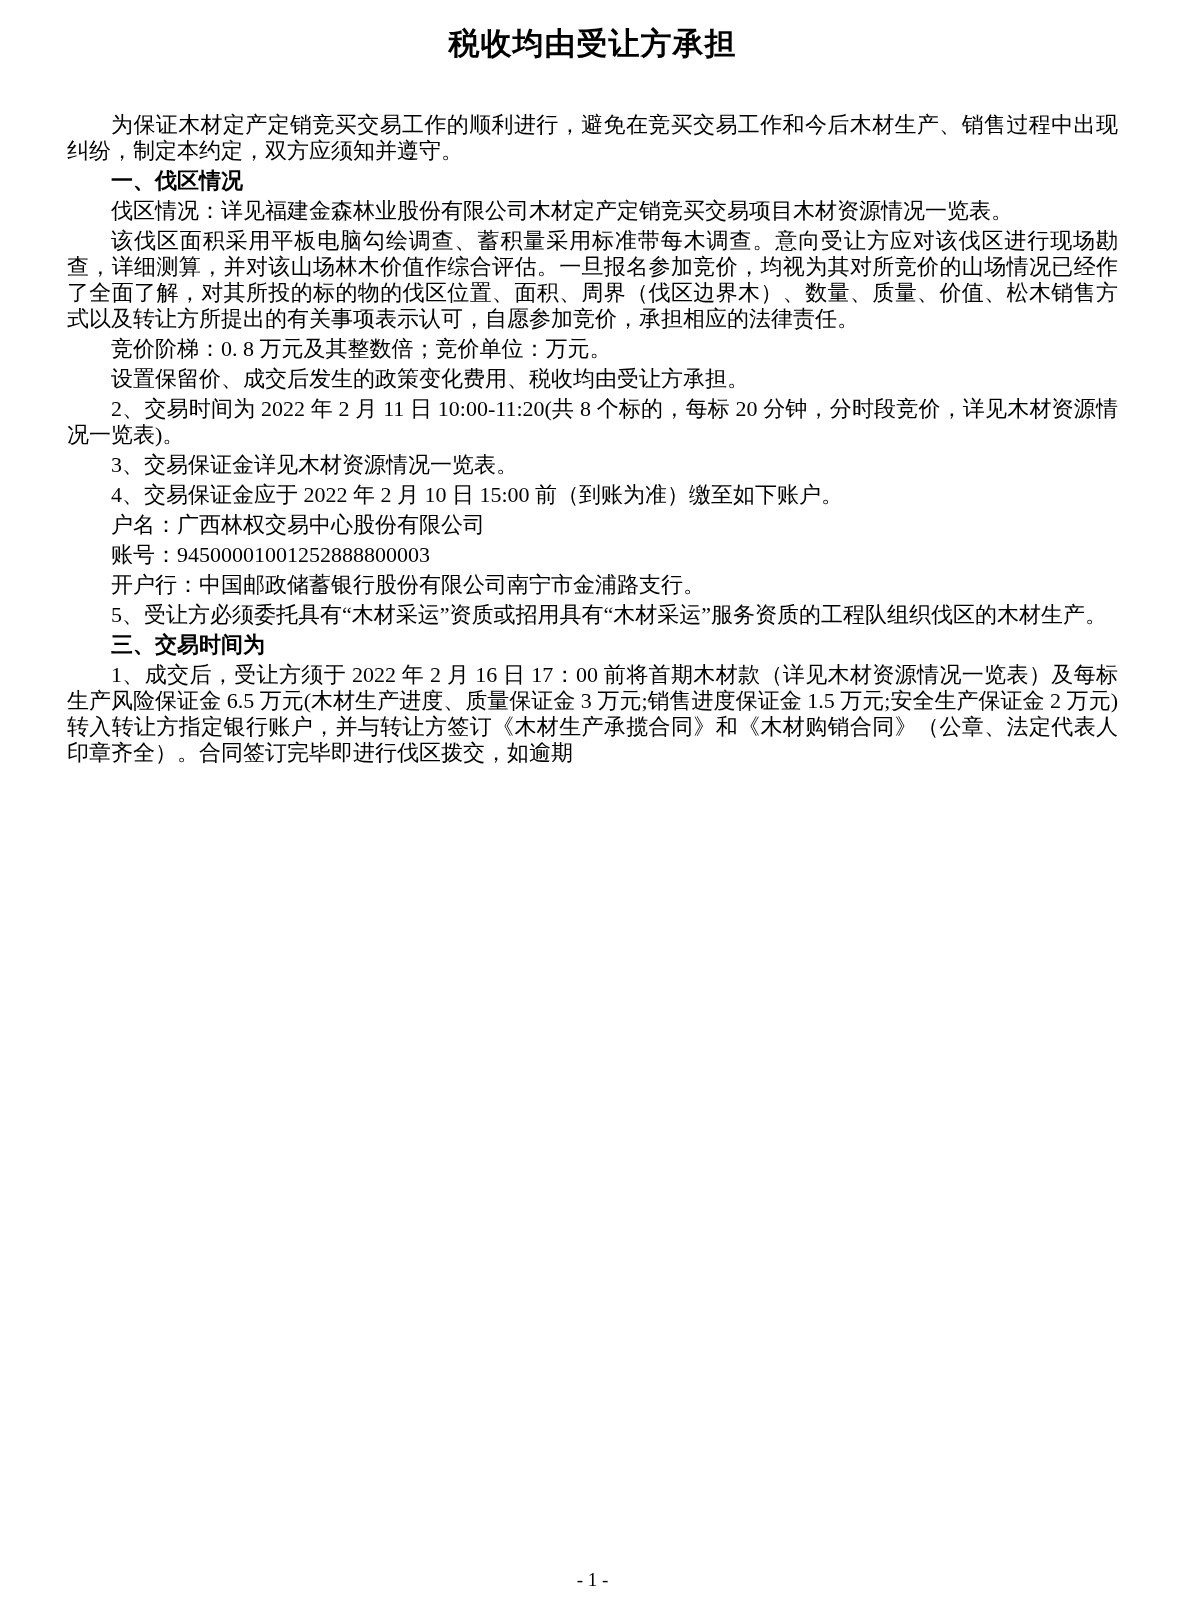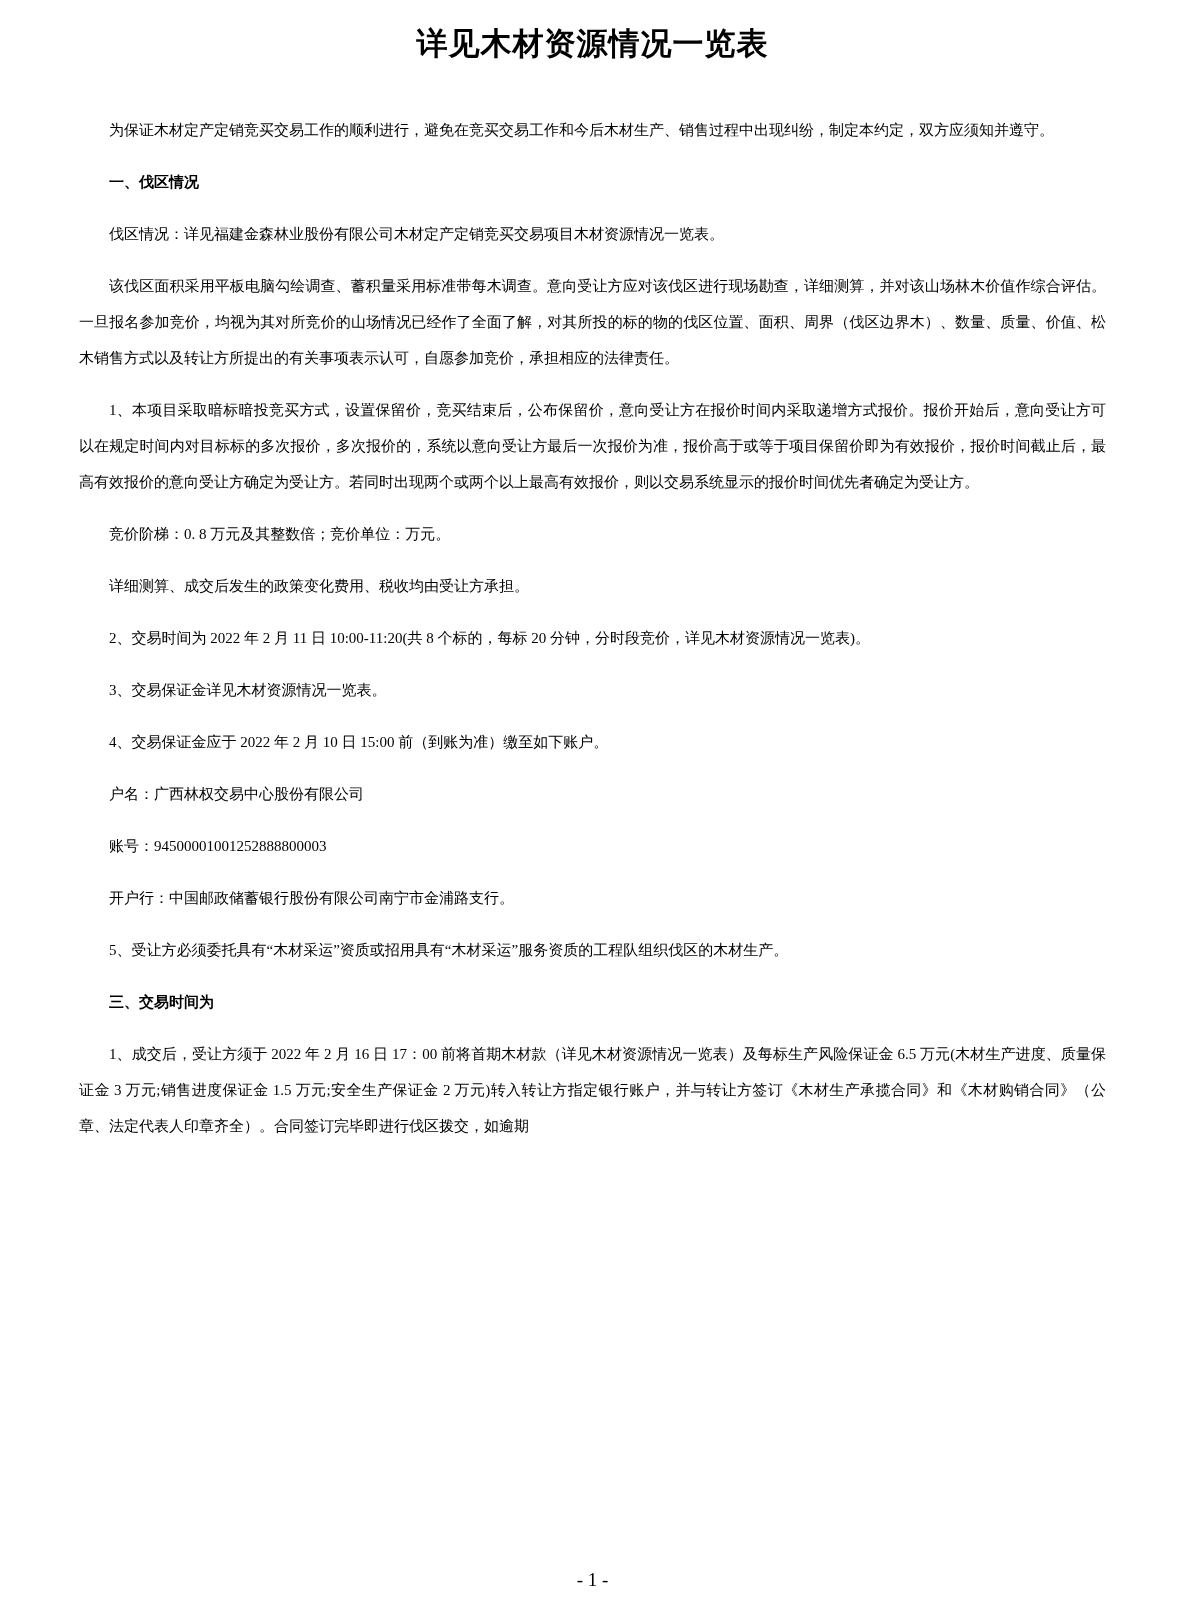--- a/index.html
+++ b/index.html
@@ -21,25 +21,25 @@
   }
   .doc-title {
     text-align: center;
     font-size: 31px;
     font-weight: bold;
     line-height: 44px;
     margin: 0 0 46px 0;
     letter-spacing: 1px;
   }
   .block {
-    font-size: 15px;
-    line-height: 36px;
+    font-size: 22px;
+    line-height: 26px;
     text-align: justify;
     text-justify: inter-character;
-    margin: 16px;
+    margin: 4px;
   }
   .para {
     text-indent: 2em;
   }
   .heading {
     text-indent: 2em;
     font-weight: bold;
     font-family: Liberation Serif, serif;
   }
   .page-footer {
@@ -51,29 +51,28 @@
     font-size: 19px;
     line-height: 24px;
     color: #000000;
   }
 </style>
 </head>
 <body>
 
 <div class="page">
 
-  <h1 class="doc-title">详见木材资源情况一览表</h1>
+  <h1 class="doc-title">税收均由受让方承担</h1>
 
   <p class="block para">为保证木材定产定销竞买交易工作的顺利进行，避免在竞买交易工作和今后木材生产、销售过程中出现纠纷，制定本约定，双方应须知并遵守。</p>
   <p class="block heading">一、伐区情况</p>
   <p class="block para">伐区情况：详见福建金森林业股份有限公司木材定产定销竞买交易项目木材资源情况一览表。</p>
   <p class="block para">该伐区面积采用平板电脑勾绘调查、蓄积量采用标准带每木调查。意向受让方应对该伐区进行现场勘查，详细测算，并对该山场林木价值作综合评估。一旦报名参加竞价，均视为其对所竞价的山场情况已经作了全面了解，对其所投的标的物的伐区位置、面积、周界（伐区边界木）、数量、质量、价值、松木销售方式以及转让方所提出的有关事项表示认可，自愿参加竞价，承担相应的法律责任。</p>
-  <p class="block para">1、本项目采取暗标暗投竞买方式，设置保留价，竞买结束后，公布保留价，意向受让方在报价时间内采取递增方式报价。报价开始后，意向受让方可以在规定时间内对目标标的多次报价，多次报价的，系统以意向受让方最后一次报价为准，报价高于或等于项目保留价即为有效报价，报价时间截止后，最高有效报价的意向受让方确定为受让方。若同时出现两个或两个以上最高有效报价，则以交易系统显示的报价时间优先者确定为受让方。</p>
   <p class="block para">竞价阶梯：0. 8 万元及其整数倍；竞价单位：万元。</p>
-  <p class="block para">详细测算、成交后发生的政策变化费用、税收均由受让方承担。</p>
+  <p class="block para">设置保留价、成交后发生的政策变化费用、税收均由受让方承担。</p>
   <p class="block para">2、交易时间为 2022 年 2 月 11 日 10:00-11:20(共 8 个标的，每标 20 分钟，分时段竞价，详见木材资源情况一览表)。</p>
   <p class="block para">3、交易保证金详见木材资源情况一览表。</p>
   <p class="block para">4、交易保证金应于 2022 年 2 月 10 日 15:00 前（到账为准）缴至如下账户。</p>
   <p class="block para">户名：广西林权交易中心股份有限公司</p>
   <p class="block para">账号：94500001001252888800003</p>
   <p class="block para">开户行：中国邮政储蓄银行股份有限公司南宁市金浦路支行。</p>
   <p class="block para">5、受让方必须委托具有“木材采运”资质或招用具有“木材采运”服务资质的工程队组织伐区的木材生产。</p>
   <p class="block heading">三、交易时间为</p>
   <p class="block para">1、成交后，受让方须于 2022 年 2 月 16 日 17：00 前将首期木材款（详见木材资源情况一览表）及每标生产风险保证金 6.5 万元(木材生产进度、质量保证金 3 万元;销售进度保证金 1.5 万元;安全生产保证金 2 万元)转入转让方指定银行账户，并与转让方签订《木材生产承揽合同》和《木材购销合同》（公章、法定代表人印章齐全）。合同签订完毕即进行伐区拨交，如逾期</p>
 

